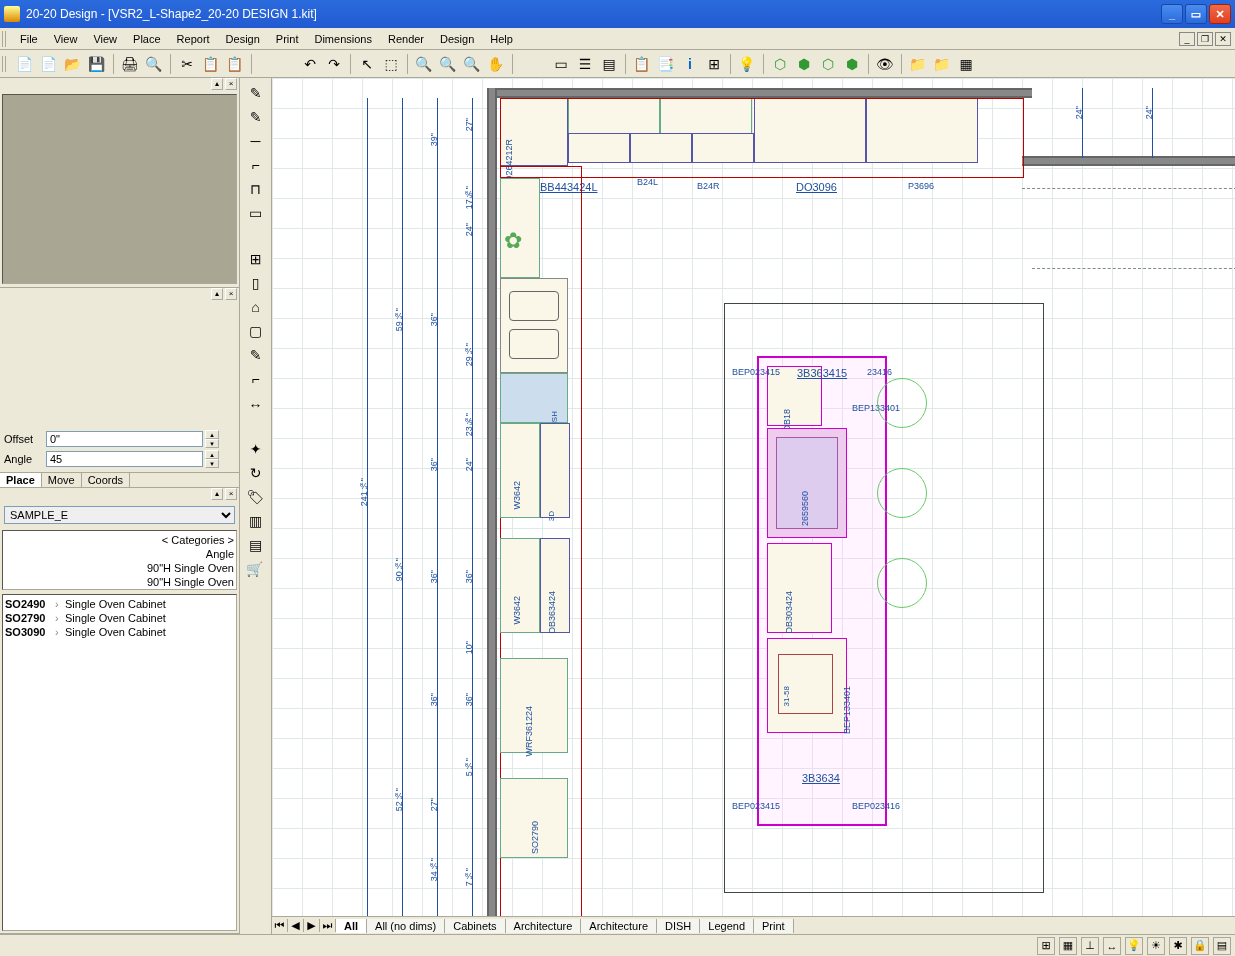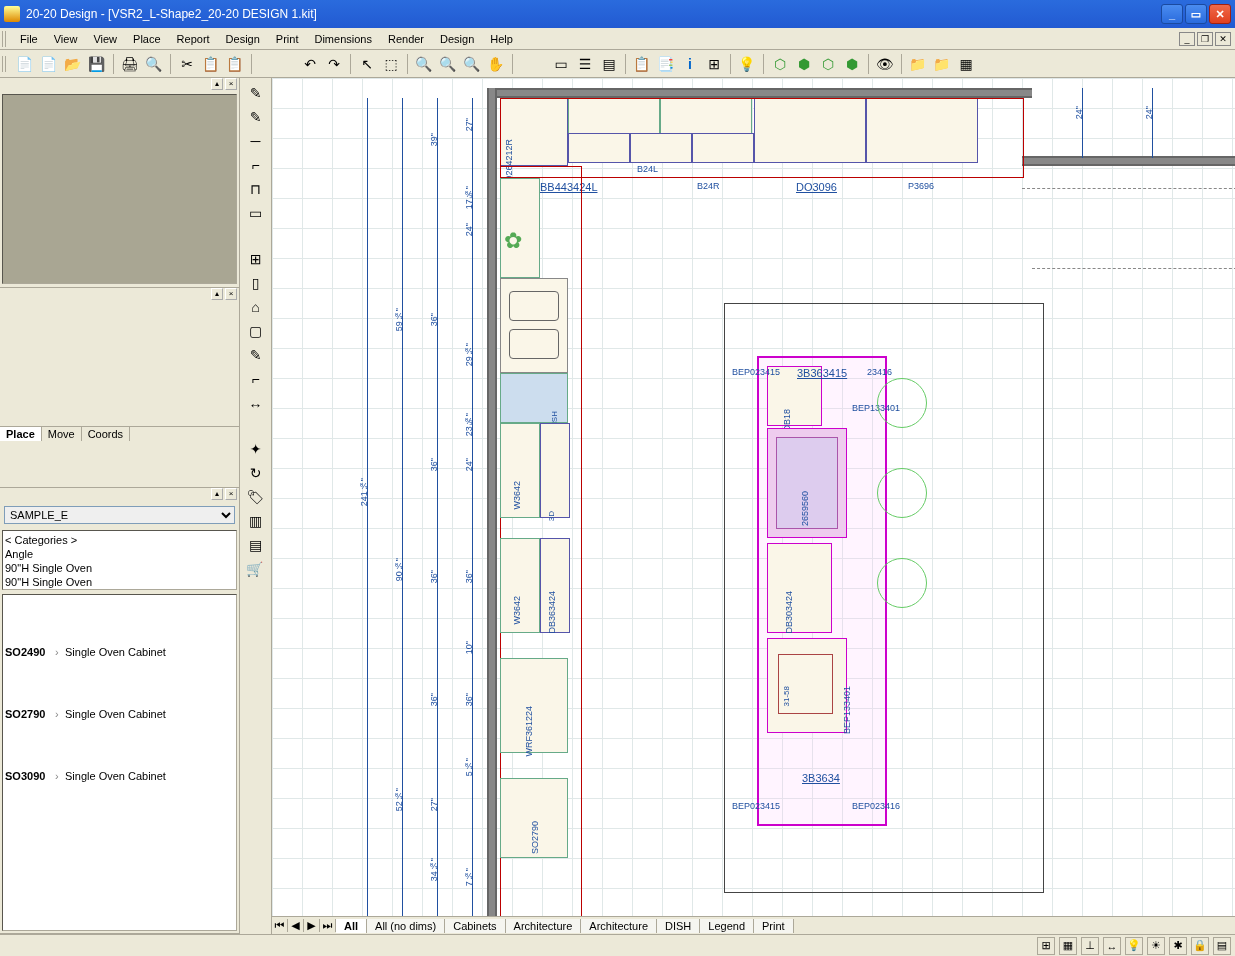--- a/index.html
+++ b/index.html
@@ -37,23 +37,23 @@
 .offset-grid input { border: 1px solid #7f9db9; padding: 1px 3px; font-size: 11px; }
 .spin { display: flex; flex-direction: column; }
 .spin button { width: 14px; height: 9px; font-size: 7px; border: 1px outset #fff; background: #ece9d8; cursor: pointer; padding: 0; }
 
 .tabs { display: flex; border-top: 1px solid #aca899; background: #ece9d8; font-size: 10px; }
 .tab { padding: 1px 6px; border-right: 1px solid #aca899; cursor: pointer; }
 .tab.active { background: #fff; font-weight: bold; }
 
 .catalog-sel { width: calc(100% - 8px); margin: 4px; border: 1px solid #7f9db9; padding: 1px; }
 .catalog-list { background: white; border: 1px inset #aca899; margin: 2px; padding: 2px; font-size: 10px; height: 60px; overflow: auto; }
-.catalog-list div { padding: 1px 0; cursor: pointer; }
+.catalog-list div { padding: 1px 0; cursor: pointer; text-align: right; }
 .items-list { background: white; border: 1px inset #aca899; margin: 2px; padding: 2px; font-size: 10px; flex: 1; overflow: auto; }
-.items-list .row { display: flex; padding: 1px 0; cursor: pointer; margin-top: 48px; }
+.items-list .row { display: flex; padding: 1px 0; cursor: pointer; }
 .items-list .row .code { width: 50px; font-weight: bold; }
 .items-list .row .arrow { width: 10px; color: #888; }
 
 
 .vtoolbar { width: 32px; background: #ece9d8; border-right: 1px solid #aca899; display: flex; flex-direction: column; align-items: center; padding: 4px 0; gap: 2px; }
 .vtoolbar-gap { height: 20px; }
 
 
 .canvas-wrap { flex: 1; display: flex; flex-direction: column; position: relative; }
 .canvas { flex: 1; background: #fff; overflow: auto; position: relative; }
@@ -176,20 +176,34 @@
           <span>×</span>
         </div>
       <div class="panel-body" style="height:190px;background:#a9a693"></div>
     </div>
     <div class="panel" style="height:200px">
       <div class="panel-hdr">
           <span>▴</span>
           <span>×</span>
         </div>
       <div class="panel-body" style="height:120px;background:#ece9d8;border:none"></div>
+      <div class="offset-grid">
+        <span>Offset</span>
+        <input value="0&quot;" style="">
+        <div class="spin">
+            <button>▴</button>
+            <button>▾</button>
+          </div>
+        <span>Angle</span>
+        <input value="45" style="">
+        <div class="spin">
+            <button>▴</button>
+            <button>▾</button>
+          </div>
+      </div>
       <div class="tabs">
         <div class="tab active">Place</div>
         <div class="tab">Move</div>
         <div class="tab">Coords</div>
       </div>
     </div>
     <div class="panel" style="flex:1;display:flex;flex-direction:column">
       <div class="panel-hdr">
           <span>▴</span>
           <span>×</span>
@@ -267,21 +281,21 @@
 
         <div class="cab base" style="left:228px;top:20px;width:68px;height:68px"></div>
         <div class="label vlabel" style="left:232px;top:28px">WA39264212R</div>
 
         <div class="cab base" style="left:296px;top:55px;width:62px;height:30px"></div>
         <div class="cab base" style="left:358px;top:55px;width:62px;height:30px"></div>
         <div class="cab base" style="left:420px;top:55px;width:62px;height:30px"></div>
         <div class="cab base" style="left:482px;top:20px;width:112px;height:65px"></div>
         <div class="cab base" style="left:594px;top:20px;width:112px;height:65px"></div>
         <div class="label" style="left:268px;top:70px"><u>BB443424L</u></div>
-        <div class="label" style="left:365px;top:53px">B24L</div>
+        <div class="label" style="left:365px;top:66px">B24L</div>
         <div class="label" style="left:425px;top:70px">B24R</div>
         <div class="label" style="left:524px;top:70px"><u>DO3096</u></div>
         <div class="label" style="left:636px;top:70px">P3696</div>
 
         <div style="position:absolute;left:228px;top:20px;width:524px;height:80px;border:1px solid #b00"></div>
         <div style="position:absolute;left:228px;top:88px;width:82px;height:790px;border:1px solid #b00"></div>
 
         <div class="cab" style="left:228px;top:100px;width:40px;height:100px"></div>
         <div class="cab" style="left:228px;top:200px;width:68px;height:95px;border-color:#888">
           <div style="position:absolute;left:8px;top:12px;width:50px;height:30px;border:1px solid #666;border-radius:4px"></div>

